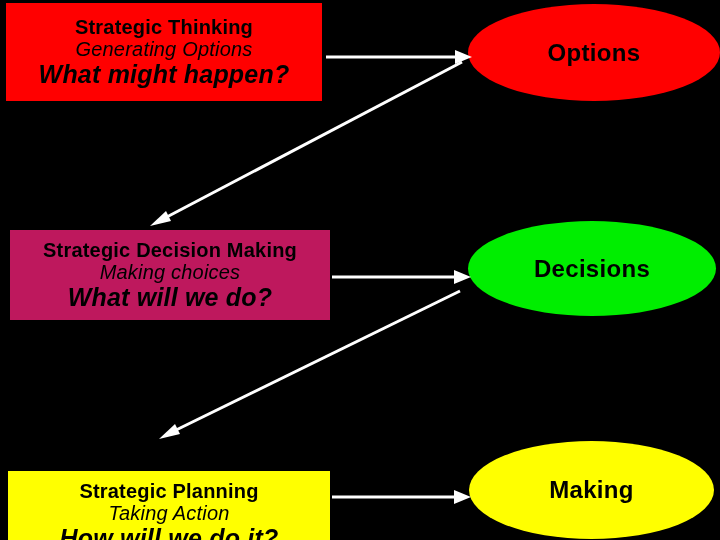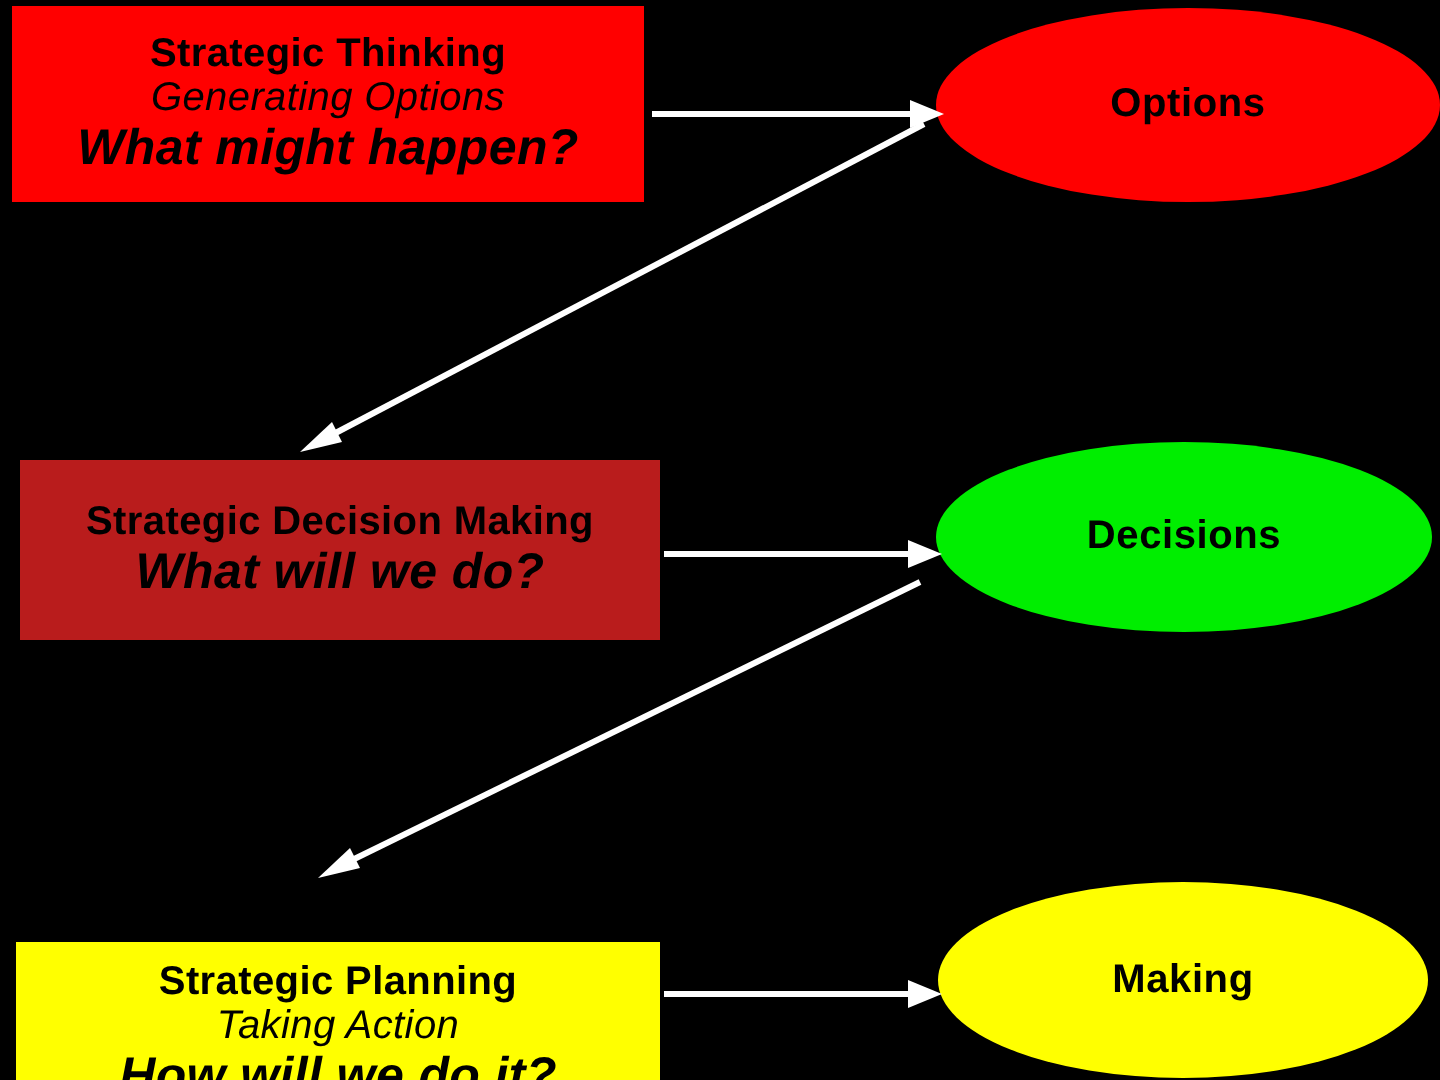--- a/index.html
+++ b/index.html
@@ -45,21 +45,21 @@
     font-size: 25px;
     letter-spacing: 0.2px;
     white-space: nowrap;
   }
   #box-strategic-thinking {
     left: 6px;  top: 3px;   width: 316px; height: 98px;
     background: #FF0000;
   }
   #box-strategic-decision-making {
     left: 10px; top: 230px; width: 320px; height: 90px;
-    background: #b91c1c;
+    background: #be185d;
   }
   #box-strategic-planning {
     left: 8px;  top: 446px; width: 322px; height: 90px;
     background: #FFFF00;
     margin-top: 25px;
   }
 
   .ellipse-wrap {
     position: absolute;
   }
@@ -70,21 +70,21 @@
   .ellipse-label {
     position: absolute;
     left: 0; top: 0;
     width: 100%;
     height: 100%;
     display: flex;
     align-items: center;
     justify-content: center;
     color: #000000;
     font-weight: bold;
-    font-size: 20px;
+    font-size: 24px;
     letter-spacing: 0.3px;
     pointer-events: none;
   }
   #ellipse-options   { left: 468px; top: 4px;   width: 252px; height: 97px; }
   #ellipse-decisions { left: 468px; top: 221px; width: 248px; height: 95px; text-align: center; }
   #ellipse-actions   { left: 469px; top: 441px; width: 245px; height: 98px; }
 
   #arrow-layer {
     position: absolute;
     left: 0; top: 0;
@@ -98,20 +98,21 @@
 <div id="slide">
 
   <div class="box" id="box-strategic-thinking">
     <div class="l1">Strategic Thinking</div>
     <div class="l2">Generating Options</div>
     <div class="l3">What might happen?</div>
   </div>
 
   <div class="box" id="box-strategic-decision-making">
     <div class="l1">Strategic Decision Making</div>
+    <div class="l2">Making choices</div>
     <div class="l3">What will we do?</div>
   </div>
 
   <div class="box" id="box-strategic-planning">
     <div class="l1">Strategic Planning</div>
     <div class="l2">Taking Action</div>
     <div class="l3">How will we do it?</div>
   </div>
 
   <div class="ellipse-wrap" id="ellipse-options">

